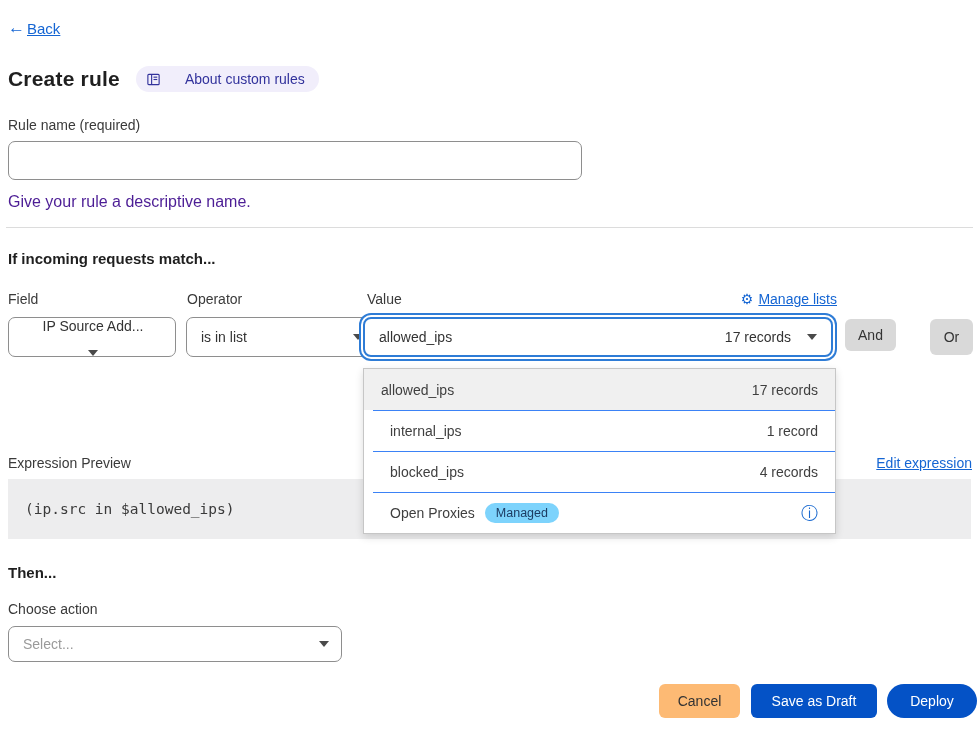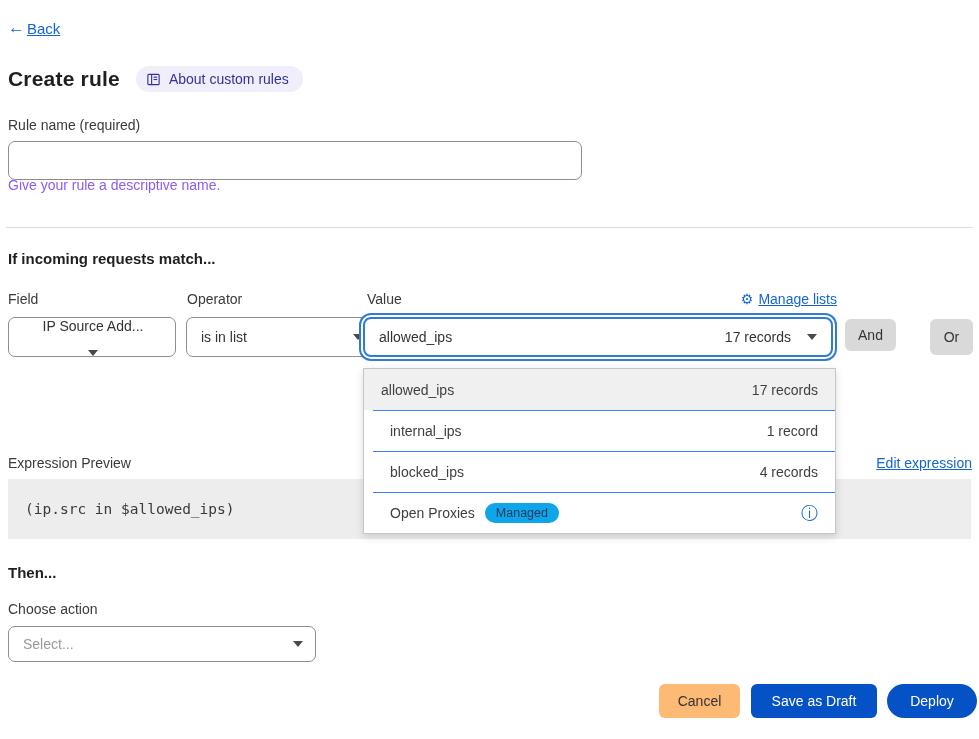--- a/index.html
+++ b/index.html
@@ -12,33 +12,33 @@
   a, .link { color:#1465d3; text-decoration:underline; cursor:pointer; }
 
   
   .back { position:absolute; left:8px; top:18px; font-size:15px; display:flex; align-items:center; gap:2px; }
   .back .arrow { text-decoration:none; color:#1465d3; font-size:17px; }
 
   
   .title-row { position:absolute; left:8px; top:66px; display:flex; align-items:center; gap:16px; }
   .page-title { font-size:21px; font-weight:bold; color:#1f1f1f; letter-spacing:.2px; }
   .about-badge {
-    display:flex; align-items:center; gap:8px; background:#f1eefb; color:#32329c;
+    display:flex; align-items:center; gap:24px; background:#f1eefb; color:#32329c;
     border-radius:14px; padding:5px 14px 5px 10px; font-size:14px; cursor:pointer;
   }
   .about-badge svg { display:block; }
 
   
   .field-label { position:absolute; font-size:14px; color:#3a3a3a; }
   .rule-name-input {
     position:absolute; left:8px; top:141px; width:574px; height:39px;
     border:1px solid #8e8e8e; border-radius:7px; font-size:14px; padding:0 12px;
     font-family:"Liberation Sans","DejaVu Sans",sans-serif; color:#333; background:#fff;
   }
-  .helper { position:absolute; left:8px; top:177px; color:#8b5cf6; font-size:14px; }
+  .helper { position:absolute; left:8px; top:193px; color:#4c1d95; font-size:16px; }
 
   .divider { position:absolute; left:6px; right:6px; top:227px; height:1px; background:#dcdcdc; }
 
   .section-heading { position:absolute; left:8px; font-size:15px; font-weight:bold; color:#1f1f1f; }
 
   
   .select {
     position:absolute; height:40px; border:1px solid #8e8e8e; border-radius:7px;
     background:#fff; display:flex; align-items:center; justify-content:space-between;
     padding:0 12px 0 14px; cursor:pointer; font-size:14px; color:#333;
@@ -71,35 +71,35 @@
   }
   .menu-row {
     height:41px; display:flex; align-items:center; justify-content:space-between;
     padding:0 17px; font-size:14px; color:#3f3f3f; cursor:pointer; background:#fff;
   }
   .menu-row + .menu-row { border-top:1px solid #3b82f6;margin-left:9px; }
   .menu-row.selected { background:#f0f0f0; }
   .menu-row .count { color:#3f3f3f; }
   .row-left { display:flex; align-items:center; gap:10px; }
   .managed-badge {
-    background:#0ea5e9; color:#1d3c63; border-radius:11px; padding:3px 11px; font-size:12.5px;
+    background:#7dd3fc; color:#1d3c63; border-radius:11px; padding:3px 11px; font-size:12.5px;
   }
   .info-icon { color:#1a6ad0; font-size:17px; line-height:1; cursor:pointer; font-family:"DejaVu Sans",sans-serif; }
 
   
   .expr-label { position:absolute; left:8px; top:455px; font-size:14px; color:#3a3a3a; }
   .edit-expr { position:absolute; right:7px; top:455px; font-size:14px; }
   .expr-box {
     position:absolute; left:8px; top:479px; width:963px; height:60px; background:#ededee;
     display:flex; align-items:center; padding-left:17px;
   }
   .expr-code { font-family:"DejaVu Sans Mono","Liberation Mono",monospace; font-size:14.5px; color:#3a3a3a; }
 
   
-  .action-select { left:8px; top:626px; width:308px; height:36px;align-items:center; }
+  .action-select { left:8px; top:626px; width:334px; height:36px;align-items:center; }
   .placeholder { color:#9a9a9a; }
 
   
   .footer-btn {
     position:absolute; top:684px; height:34px; border:none; border-radius:6px;
     font-size:14px; cursor:pointer; font-family:inherit;
   }
   .btn-cancel { left:659px; width:81px; background:#fdba74; color:#333; }
   .btn-blue { background:#0452c6; color:#fff; }
   .btn-save { left:751px; width:126px; }

